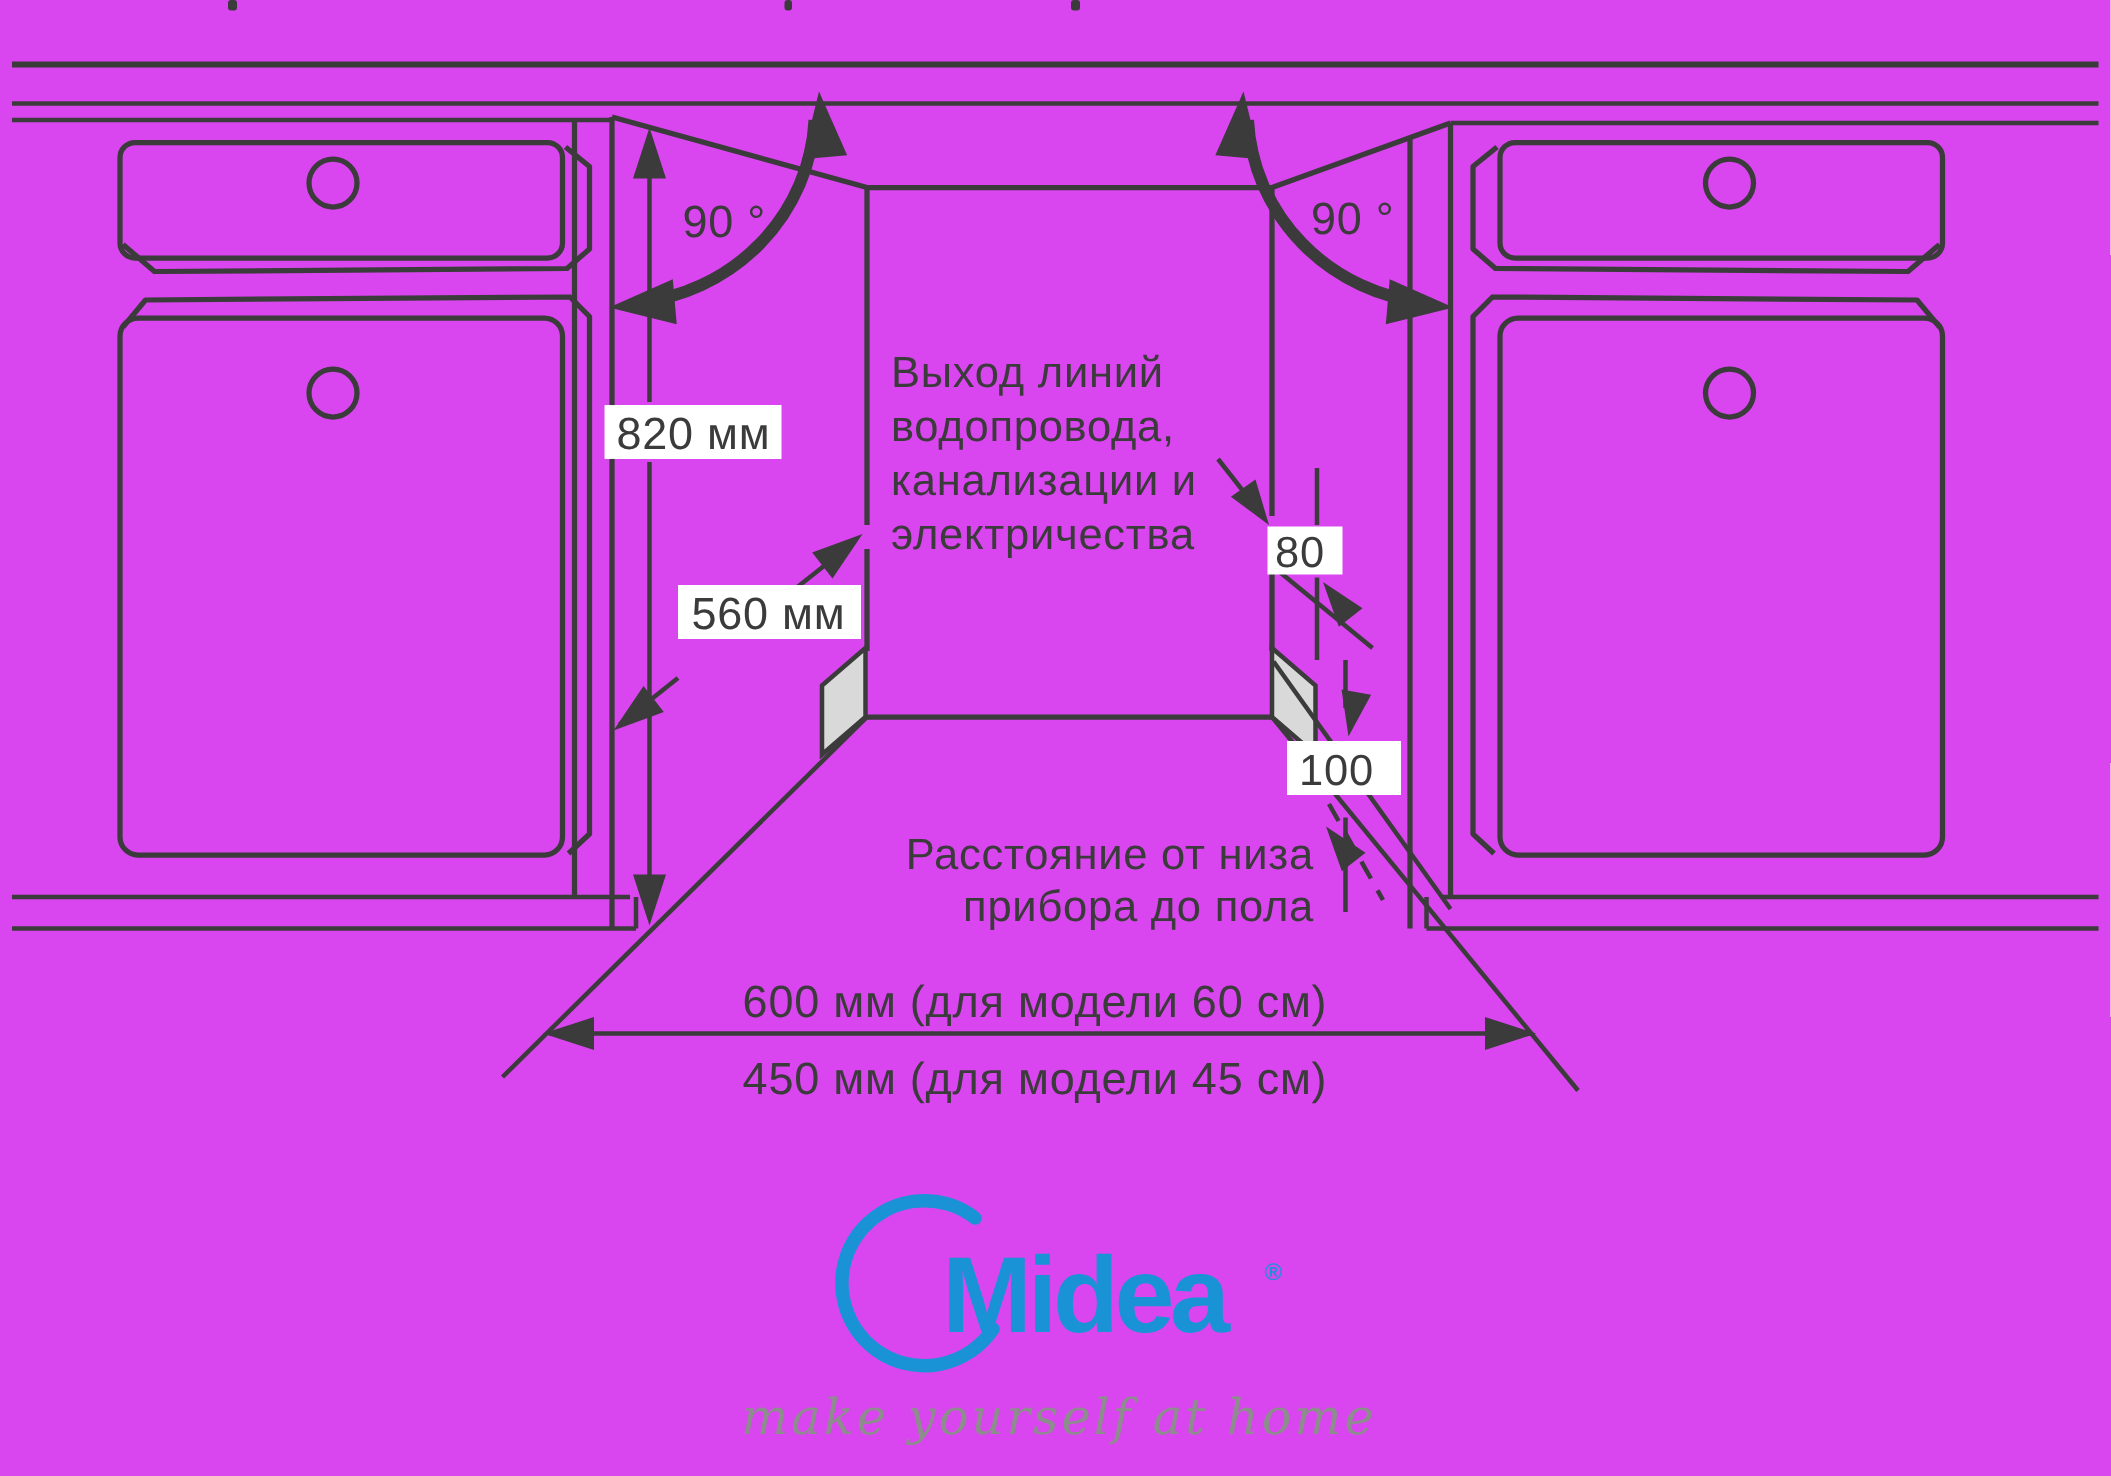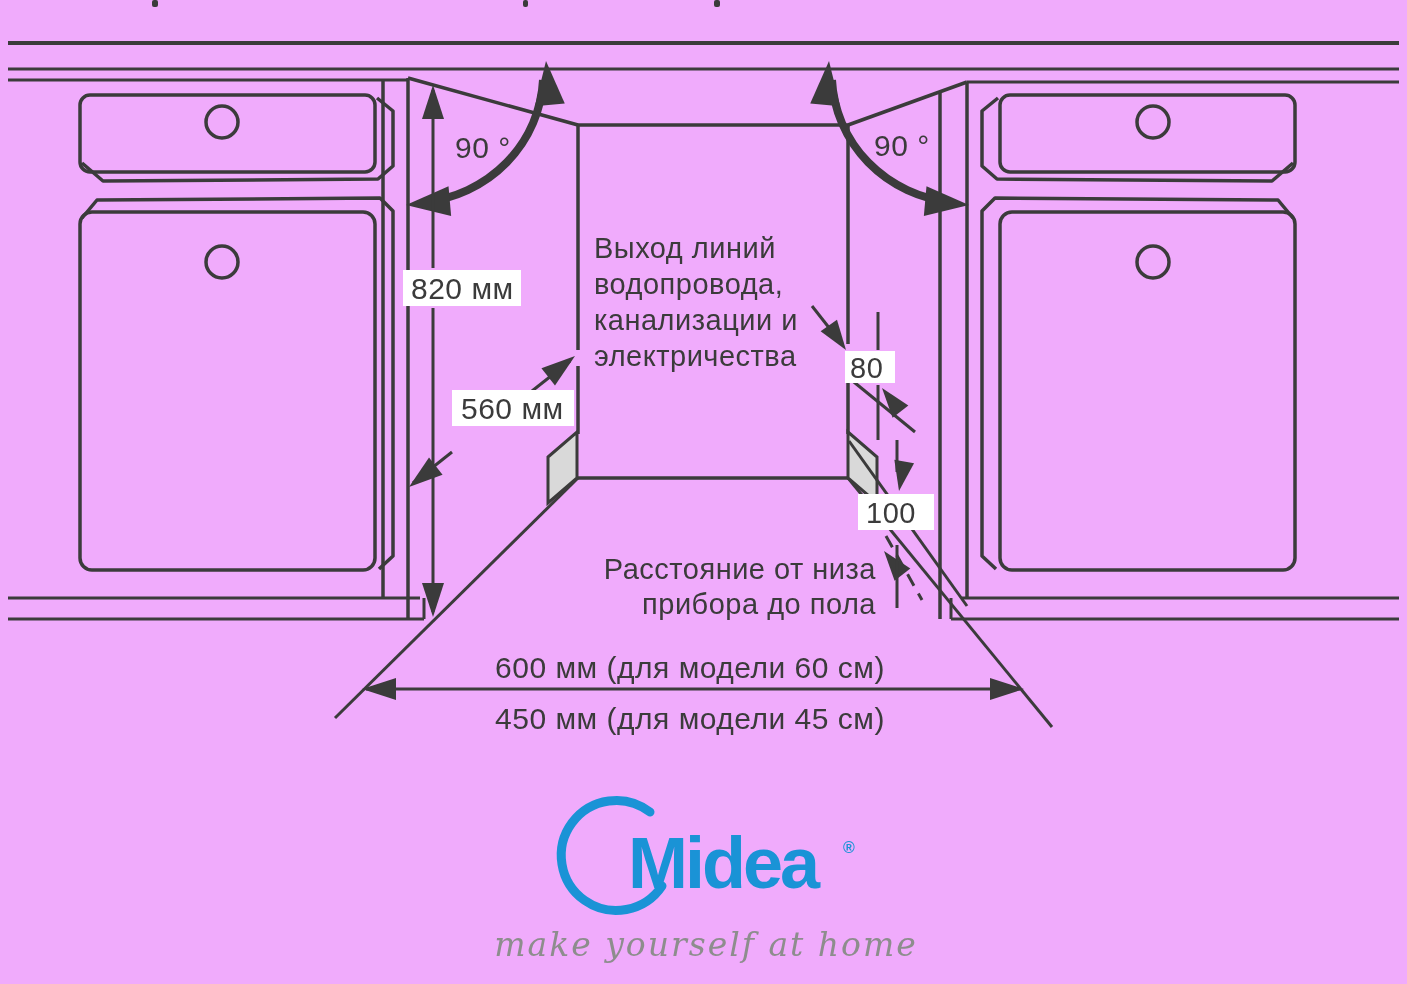--- a/index.html
+++ b/index.html
@@ -1,19 +1,19 @@
 <!DOCTYPE html>
 <html><head>
 <meta charset="utf-8">
 <style>
   html,body{margin:0;padding:0;background:#ffffff;}
   .stage{
     position:relative;
     width:1407px;height:984px;
-    background:#f0abfc;
+    background:#d946ef;
     overflow:hidden;
     font-family:"Liberation Sans",sans-serif;
   }
   .stage svg{position:absolute;left:0;top:0;}
   
   .ln{stroke:#3b3b3b;fill:none;}
   .w4{stroke-width:4;}
   .w35{stroke-width:3.5;}
   .w3{stroke-width:3;}
   .arr{fill:#3b3b3b;stroke:none;}

